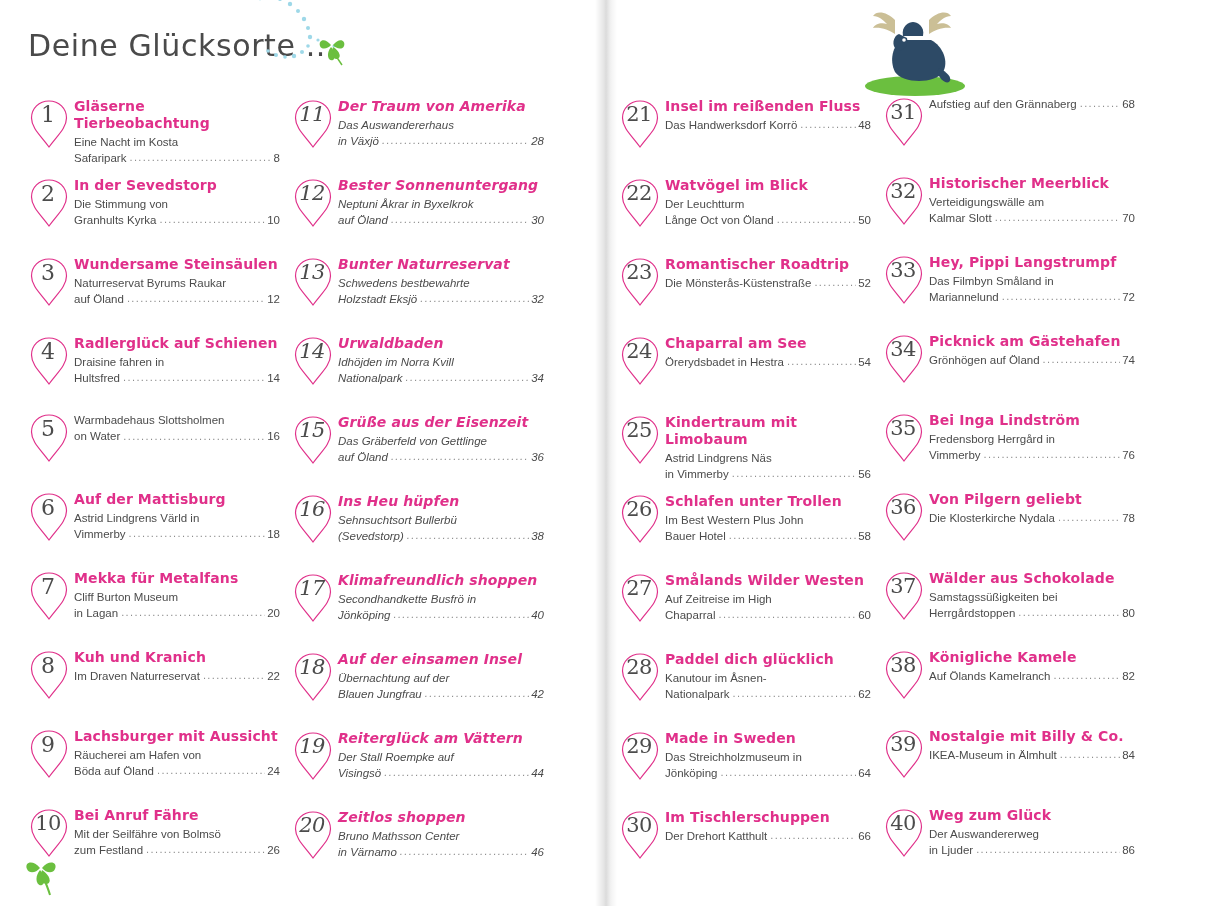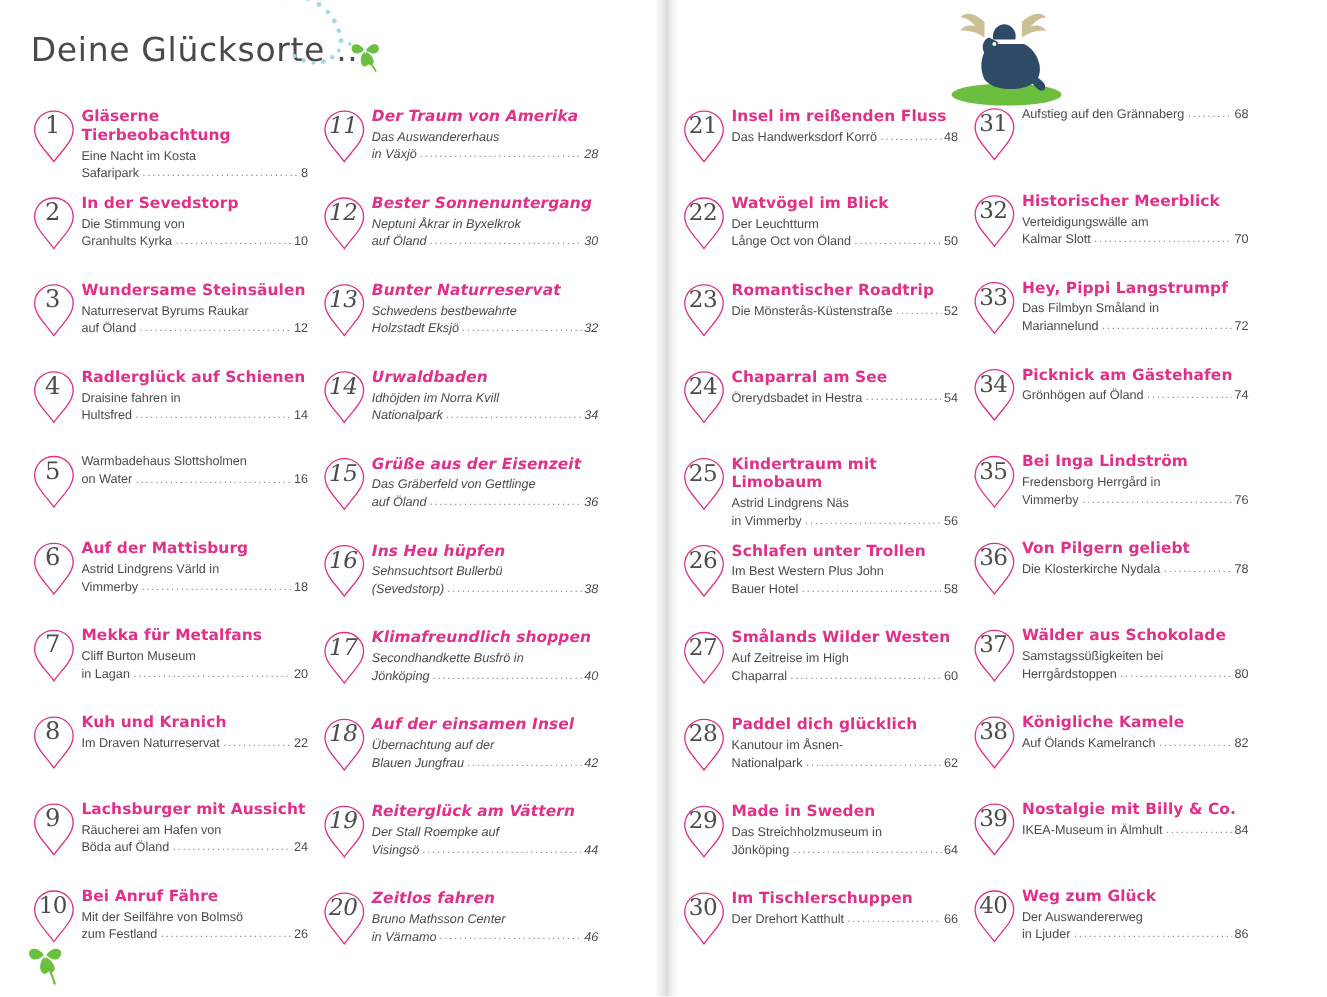--- a/index.html
+++ b/index.html
@@ -467,21 +467,21 @@
               <span class="pg">44</span>
             </div>
           </div>
           <div class="entry">
             <div class="pin">
               <svg width="42" height="52" viewBox="0 0 42 52">
                 <path d="M21 3 C11 3 3.5 10.5 3.5 20 C3.5 30 13 38 21 49 C29 38 38.5 30 38.5 20 C38.5 10.5 31 3 21 3 Z" fill="none" stroke="#e0308a" stroke-width="1.2"></path>
               </svg>
               <div class="num two-digit">20</div>
             </div>
-            <div class="e-title">Zeitlos fahren</div>
+            <div class="e-title">Zeitlos shoppen</div>
             <div class="e-sub">Bruno Mathsson Center</div>
             <div class="e-lastline">
               <span class="txt">in Värnamo</span>
               <span class="dots">............................................................</span>
               <span class="pg">46</span>
             </div>
           </div>
         </div>
     </div>
   </div>

